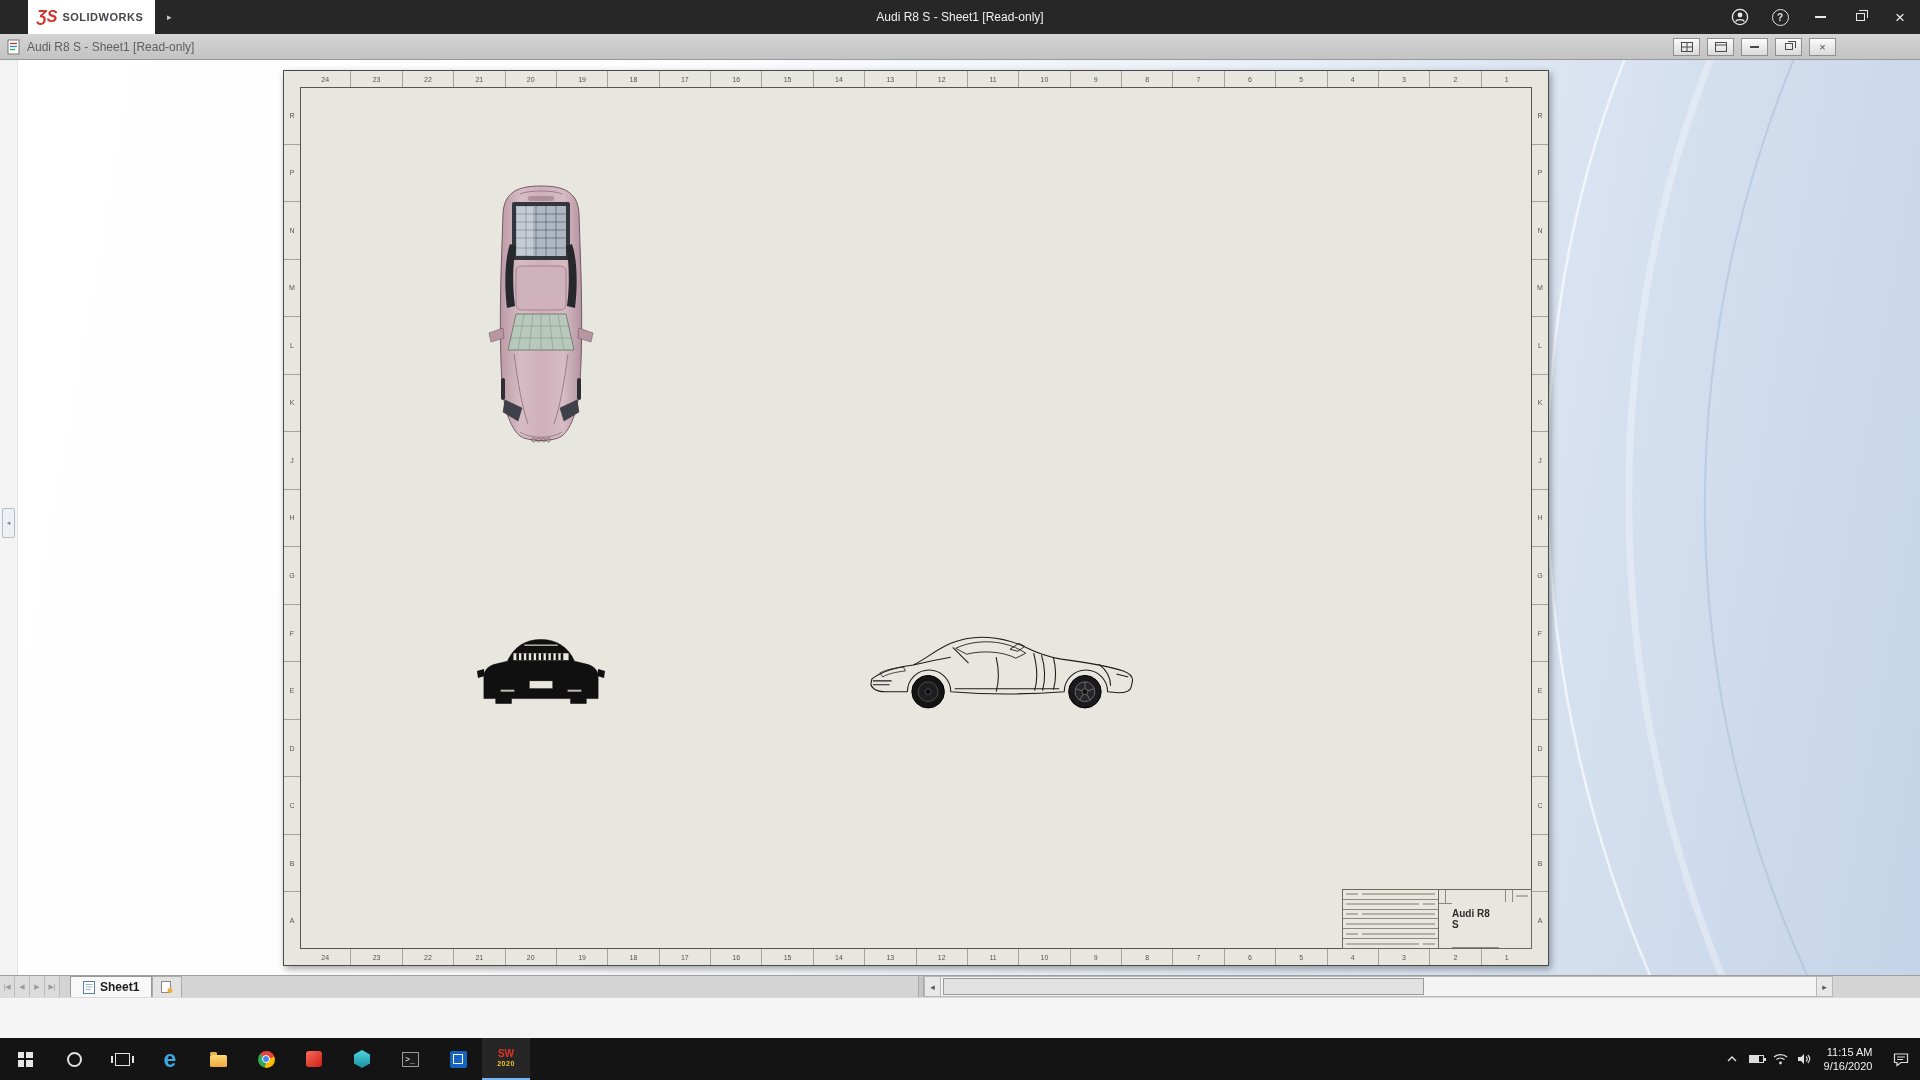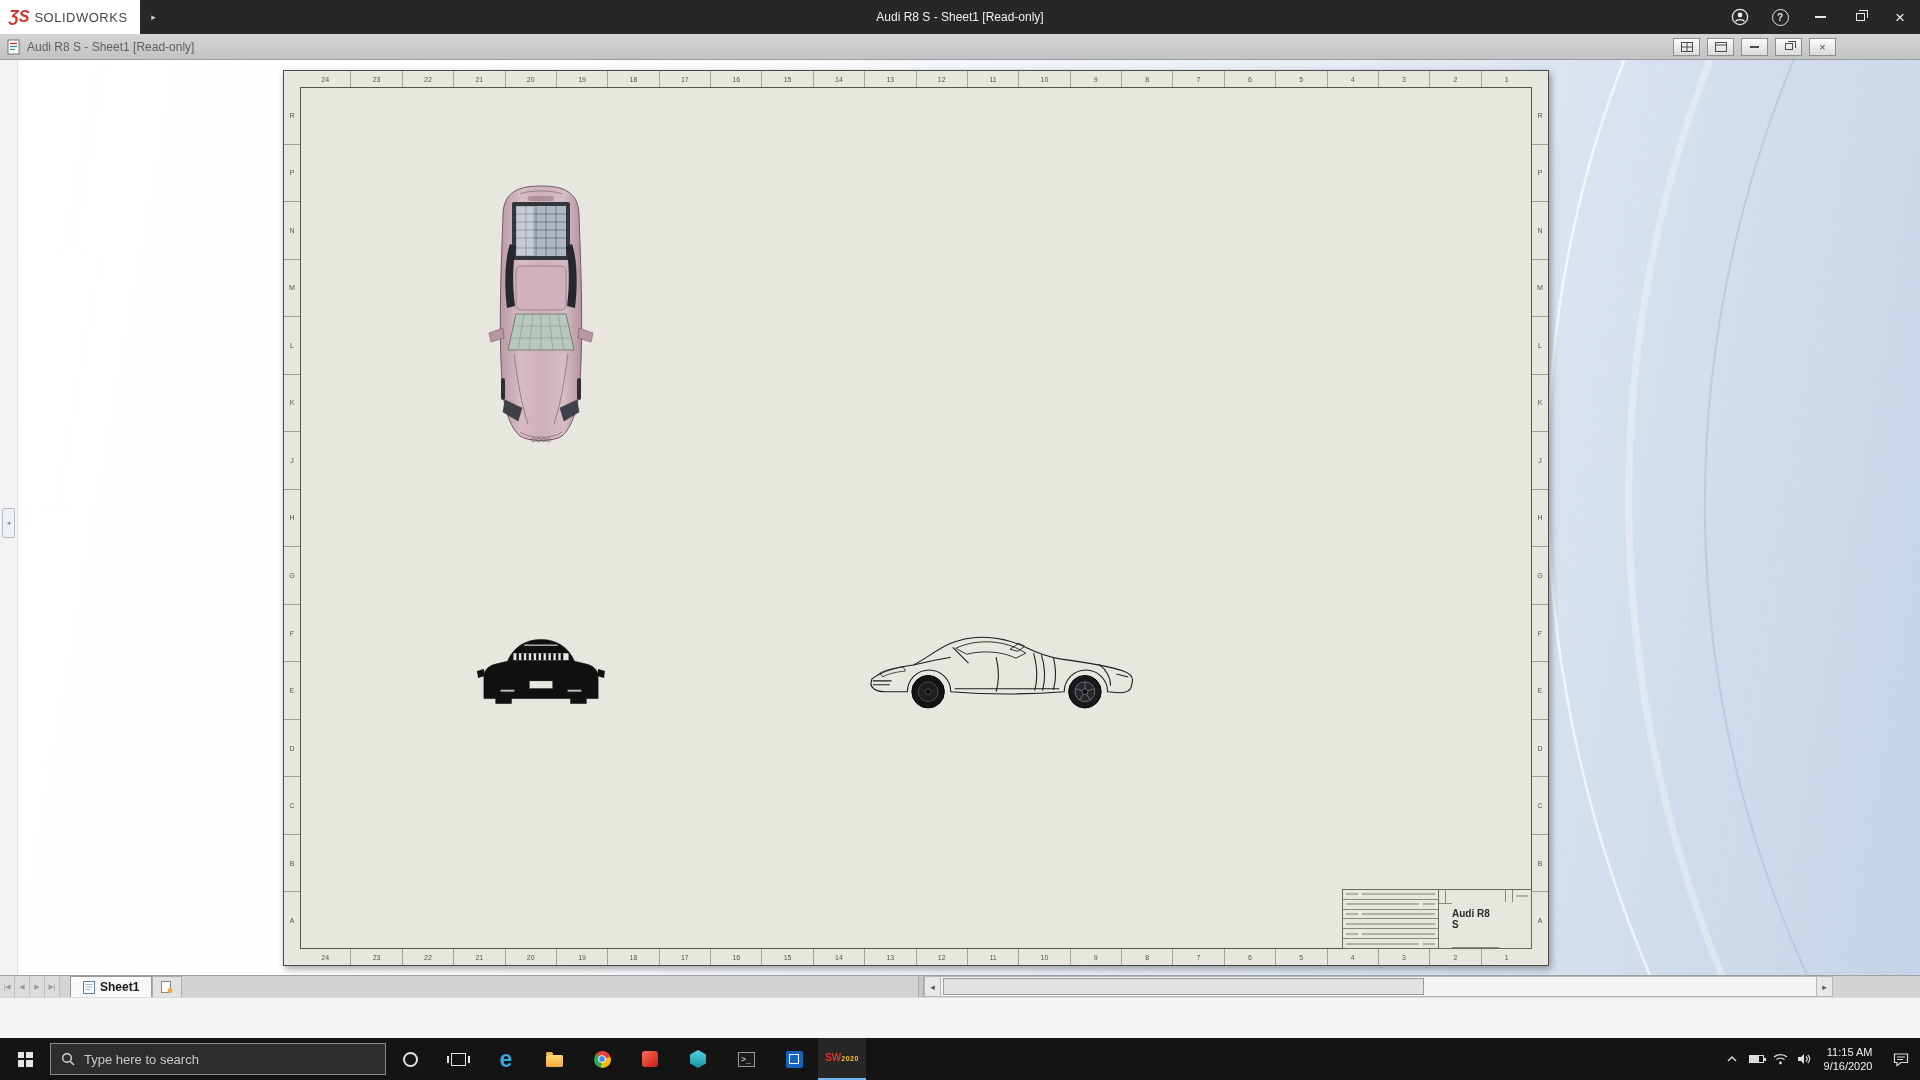--- a/index.html
+++ b/index.html
@@ -1,23 +1,23 @@
 <!DOCTYPE html>
 <html><head>
 <meta charset="utf-8">
 <style>
   * { margin:0; padding:0; box-sizing:border-box; }
   html,body { width:1920px; height:1080px; overflow:hidden; }
   .screen { position:relative; width:1920px; height:1080px; font-family:"Liberation Sans",sans-serif; background:#000; }
 
   
   .titlebar { position:absolute; top:0; left:0; right:0; height:34px; background:#272727; display:flex; align-items:center; z-index:50; }
-  .brand { height:34px; background:#ffffff; display:flex; align-items:center; padding:0 12px 0 9px; gap:5px; }
+  .brand { height:34px; background:#ffffff; display:flex; align-items:center; padding:0 12px 0 9px; gap:5px;margin-left:28px; }
   .brand-glyph { color:#d0342c; font-weight:bold; font-style:italic; font-size:16px; }
-  .brand-name { color:#43464b; font-weight:normal; font-size:13px; letter-spacing:.5px; }
+  .brand-name { color:#43464b; font-weight:bold; font-size:11px; letter-spacing:.5px; }
   .brand-flyout { color:#cfcfcf; font-size:9px; margin-left:7px; width:14px; text-align:center; }
   .win-title { position:absolute; left:0; right:0; text-align:center; color:#f0f0f0; font-size:12px; pointer-events:none; }
   .tb-controls { margin-left:auto; display:flex; z-index:2; }
   .tb-btn { width:40px; height:34px; display:flex; align-items:center; justify-content:center; background:transparent; border:none; color:#e8e8e8; }
   .help-badge { width:17px; height:17px; border:1.4px solid #e3e3e3; border-radius:50%; display:flex; align-items:center; justify-content:center; font-size:10px; font-weight:bold; color:#e3e3e3; }
   .glyph-min { width:11px; height:2px; background:#e8e8e8; display:inline-block; }
   .glyph-restore { width:9px; height:8px; border:1.3px solid #e8e8e8; position:relative; display:inline-block; }
   .glyph-restore::before { content:""; position:absolute; top:-4px; left:2.5px; width:8px; height:7px; border:1.3px solid #e8e8e8; border-bottom:none; border-left:none; }
   .glyph-close { font-size:17px; line-height:1; }
 
@@ -95,21 +95,21 @@
   .edge-e { font-weight:bold; font-size:23px; color:#38a9e4; line-height:1; }
   .folder-ic { width:17px; height:12px; background:linear-gradient(#ffd977,#f0a93c); border-radius:1.5px; position:relative; margin-top:3px; }
   .folder-ic::before { content:""; position:absolute; top:-3px; left:0; width:7px; height:3px; background:#f0b44c; border-radius:1.5px 1.5px 0 0; }
   .chrome-ic { width:17px; height:17px; border-radius:50%; position:relative; background:conic-gradient(from -50deg,#ea4335 0deg 120deg,#fbbc05 120deg 240deg,#34a853 240deg 360deg); }
   .chrome-ic::after { content:""; position:absolute; inset:4.5px; background:#4285f4; border:1.5px solid #fff; border-radius:50%; }
   .red-ic { width:16px; height:16px; border-radius:3px; background:linear-gradient(135deg,#ff6a5e,#c81e12); }
   .hex-ic { width:16px; height:18px; background:linear-gradient(#4fd6e0,#1a8fa0); clip-path:polygon(50% 0,100% 25%,100% 75%,50% 100%,0 75%,0 25%); }
   .term-ic { width:17px; height:15px; background:#1b1b1b; border:1px solid #9a9a9a; color:#ddd; font-size:8px; display:flex; align-items:center; justify-content:center; font-family:"DejaVu Sans Mono",monospace; }
   .blue-ic { width:17px; height:17px; background:#1565c0; position:relative; border-radius:2px; }
   .blue-ic::after { content:""; position:absolute; inset:3.5px; border:1.5px solid #fff; }
-  .sw-ico { display:flex; flex-direction:row; align-items:center; line-height:1; }
+  .sw-ico { display:flex; flex-direction:column; align-items:center; line-height:1; }
   .sw-t { font-weight:bold; font-size:10px; color:#e03427; }
   .sw-y { font-size:7px; color:#f7c325; font-weight:bold; letter-spacing:.5px; margin-top:1px; }
   .tk-active { background:rgba(255,255,255,.08); border-bottom:2px solid #75b6f3; }
   .tray { margin-left:auto; display:flex; align-items:center; }
   .tray-item { height:42px; display:flex; align-items:center; justify-content:center; }
   .w24 { width:24px; }
   .battery-ic { width:15px; height:8px; border:1px solid #ddd; position:relative; background:linear-gradient(to right,#ddd 70%,transparent 70%); }
   .battery-ic::after { content:""; position:absolute; right:-3px; top:2px; width:2px; height:3px; background:#ddd; }
   .clock { width:66px; text-align:right; color:#f0f0f0; font-size:11px; line-height:1.3; padding-right:2px; }
   .notif-slot { width:38px; }
@@ -463,27 +463,20 @@
 
   <div class="taskbar">
     <div class="tk-slot tk-start">
       <span class="win-logo">
         <span></span>
           <span></span>
           <span></span>
           <span></span>
       </span>
     </div>
-    <div class="tk-search">
-      <svg width="14" height="14" viewBox="0 0 14 14">
-        <circle cx="6" cy="6" r="4.3" stroke="#d8d8d8" stroke-width="1.4" fill="none"></circle>
-        <path d="M9.4,9.4 L13,13" stroke="#d8d8d8" stroke-width="1.4"></path>
-      </svg>
-      <span>Type here to search</span>
-    </div>
     <div class="tk-slot">
         <span class="cortana-ring"></span>
       </div>
     <div class="tk-slot">
         <span class="taskview-ic"></span>
       </div>
     <div class="tk-slot">
         <span class="edge-e">e</span>
       </div>
     <div class="tk-slot">

